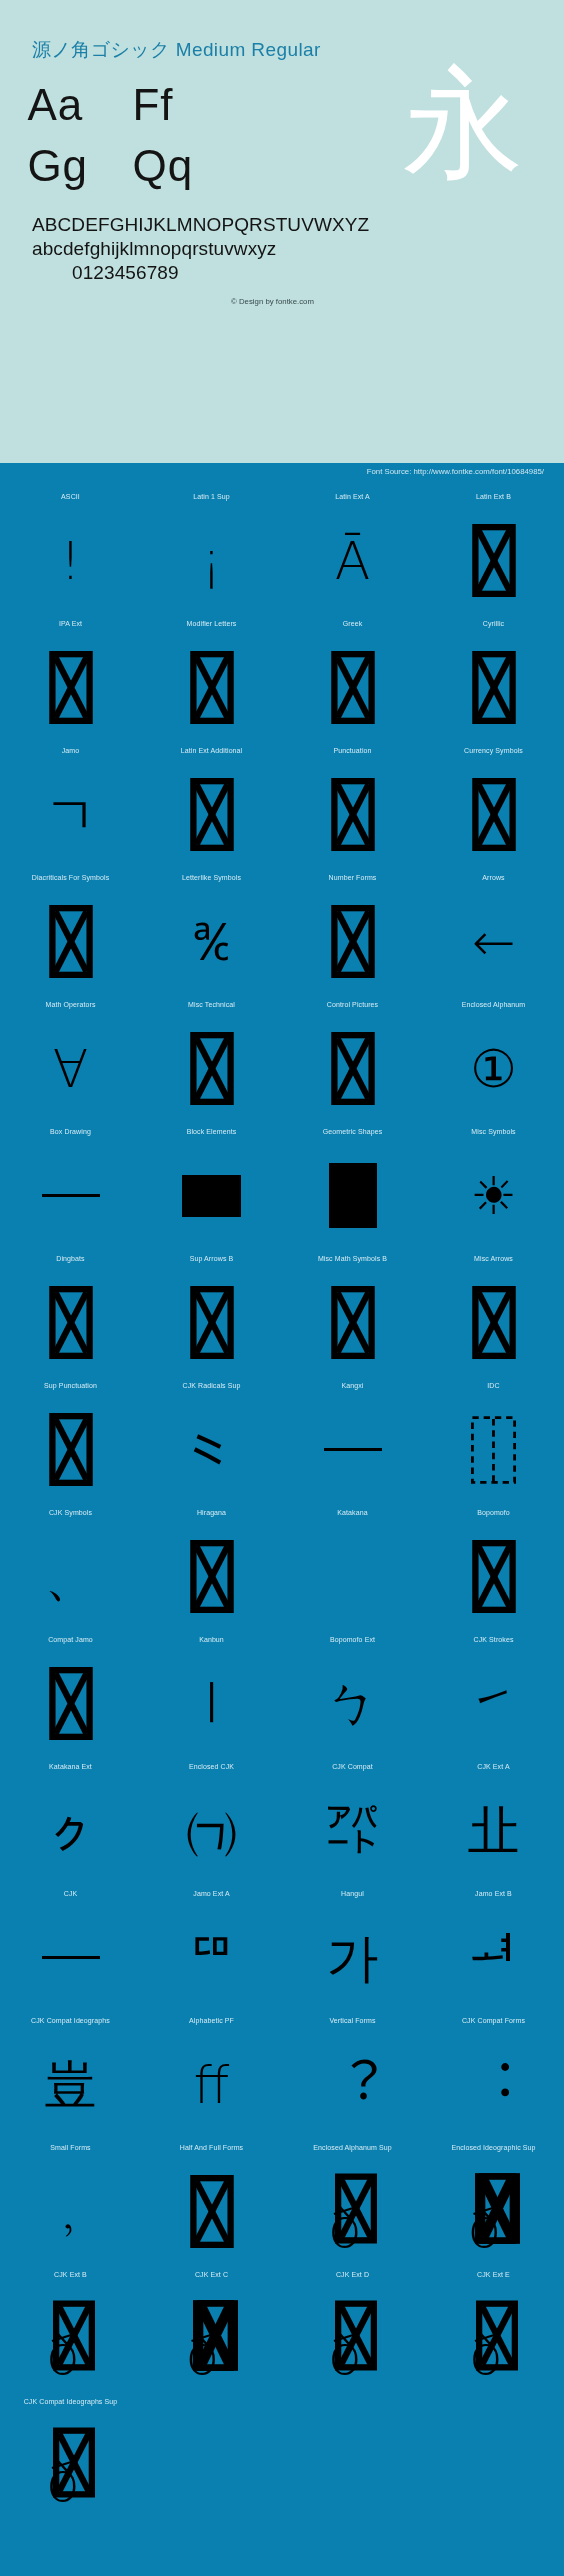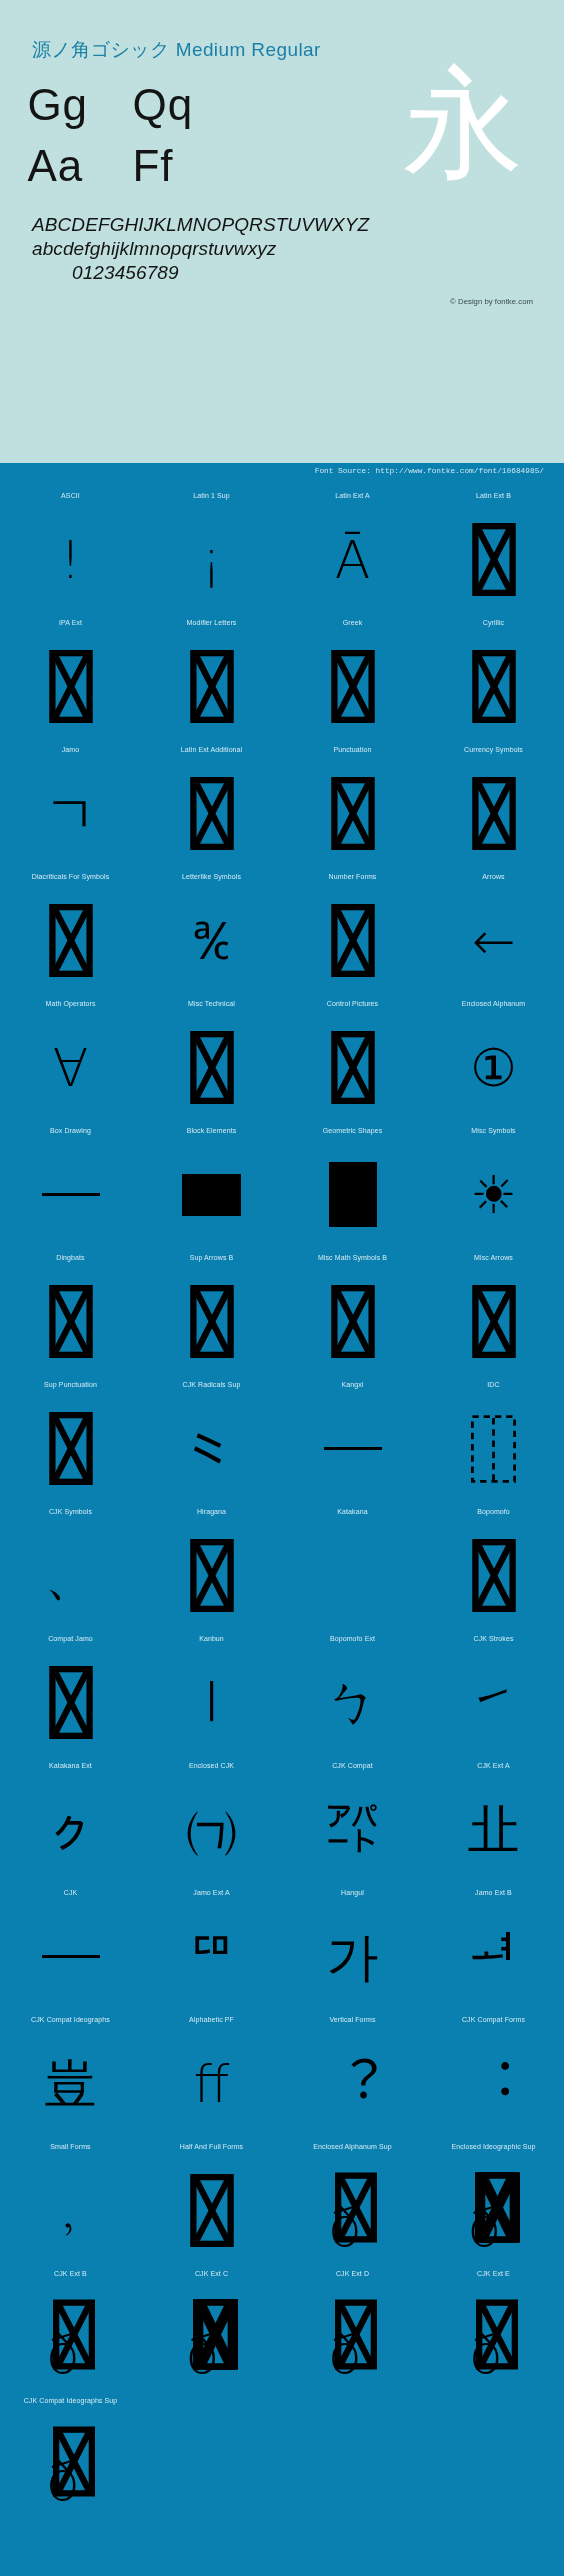--- a/index.html
+++ b/index.html
@@ -70,42 +70,41 @@
     padding: 12.7px 0 0 20px;
     color: #141414;
     font-family: "Liberation Sans", sans-serif;
     font-weight: 300;
   }
   .alpha-line {
     font-size: 20px;
     line-height: 24px;
     letter-spacing: 0.1px;
     white-space: nowrap;
-    font-style: italic;
   }
   .alpha-upper { font-size: 19px; }
   .alpha-lower { font-size: 19px; }
   .alpha-digits { font-size: 19px; margin-left: 40px; }
 
   .copyright {
-    text-align: right;
+    text-align: center;
     padding: 11.3px 20px 0 0;
     color: #3b4a4e;
     font-size: 7.8px;
     font-family: "Liberation Sans", sans-serif;
   }
 
   
   .source-bar {
     background: #0a80b0;
     color: #cfe6f0;
     text-align: right;
     font-size: 7.8px;
     padding: 4.2px 21px 5.6px 0;
-    font-family: Liberation Mono, monospace;
+    font-family: Liberation Sans, sans-serif;
   }
 
   
   .grid {
     background: #0a80b0;
     padding: 2.8px 0 28px 0;
   }
   .grid-row {
     display: flex;
     width: 565px;
@@ -184,26 +183,26 @@
 
 <div class="page">
 
   <div class="header">
 
     <div class="font-title">源ノ角ゴシック Medium Regular</div>
 
     <div class="specimen">
       <div class="spec-letters">
         <div>
+          <span class="spec-col-1">Aa</span>
+          <span class="spec-col-2">Ff</span>
+        </div>
+        <div>
           <span class="spec-col-1">Gg</span>
           <span class="spec-col-2">Qq</span>
-        </div>
-        <div>
-          <span class="spec-col-1">Aa</span>
-          <span class="spec-col-2">Ff</span>
         </div>
       </div>
       <div class="spec-cjk">永</div>
     </div>
 
     <div class="alphabet-block">
       <div class="alpha-line alpha-upper">ABCDEFGHIJKLMNOPQRSTUVWXYZ</div>
       <div class="alpha-line alpha-lower">abcdefghijklmnopqrstuvwxyz</div>
       <div class="alpha-line alpha-digits">0123456789</div>
     </div>

